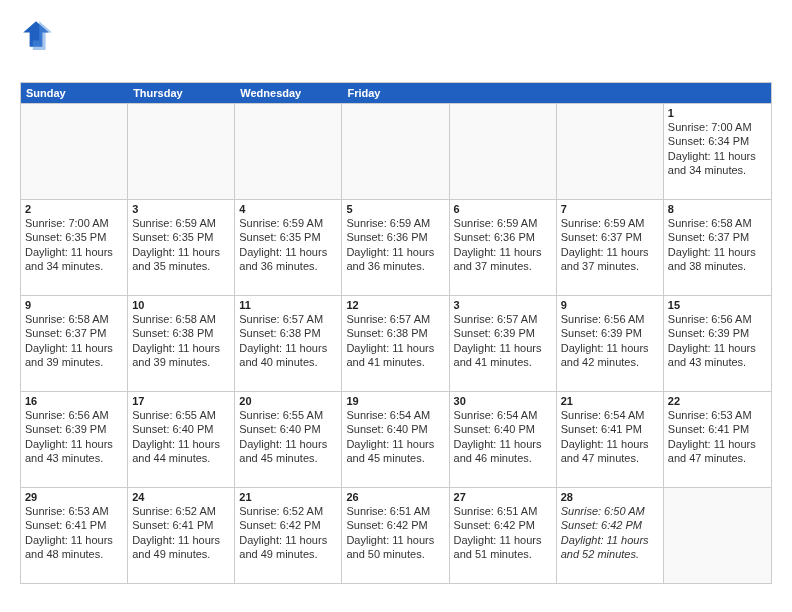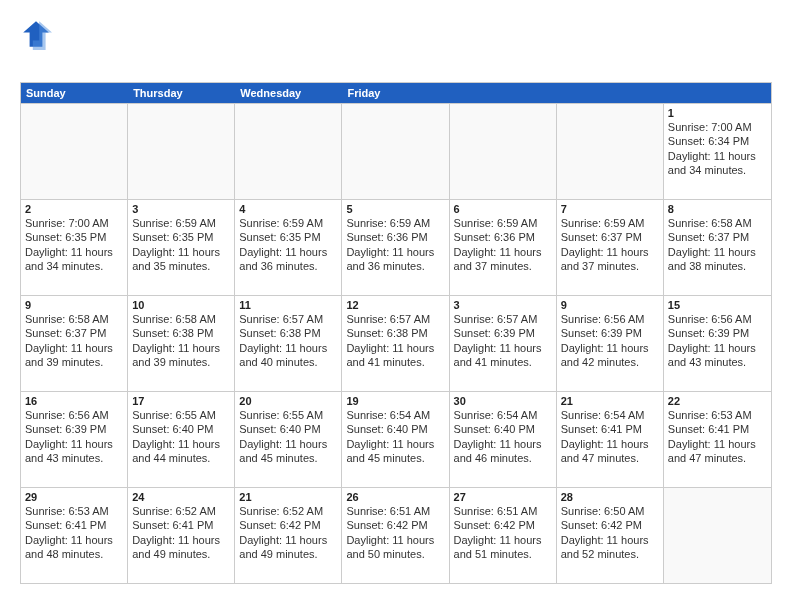--- a/index.html
+++ b/index.html
@@ -344,21 +344,21 @@
           </div>
           <div class="cal-cell">
             <div class="day-num">27</div>
             <div class="day-info" style="white-space: pre-line;">Sunrise: 6:51 AM
 Sunset: 6:42 PM
 Daylight: 11 hours
 and 51 minutes.</div>
           </div>
           <div class="cal-cell">
             <div class="day-num">28</div>
-            <div class="day-info" style="white-space: pre-line;">Sunrise: 6:50 AM
+            <div class="day-info" style="white-space: pre-line; font-style: italic;">Sunrise: 6:50 AM
 Sunset: 6:42 PM
 Daylight: 11 hours
 and 52 minutes.</div>
           </div>
           <div class="cal-cell empty"></div>
         </div>
       </div>
   </div>
 </div>
 

